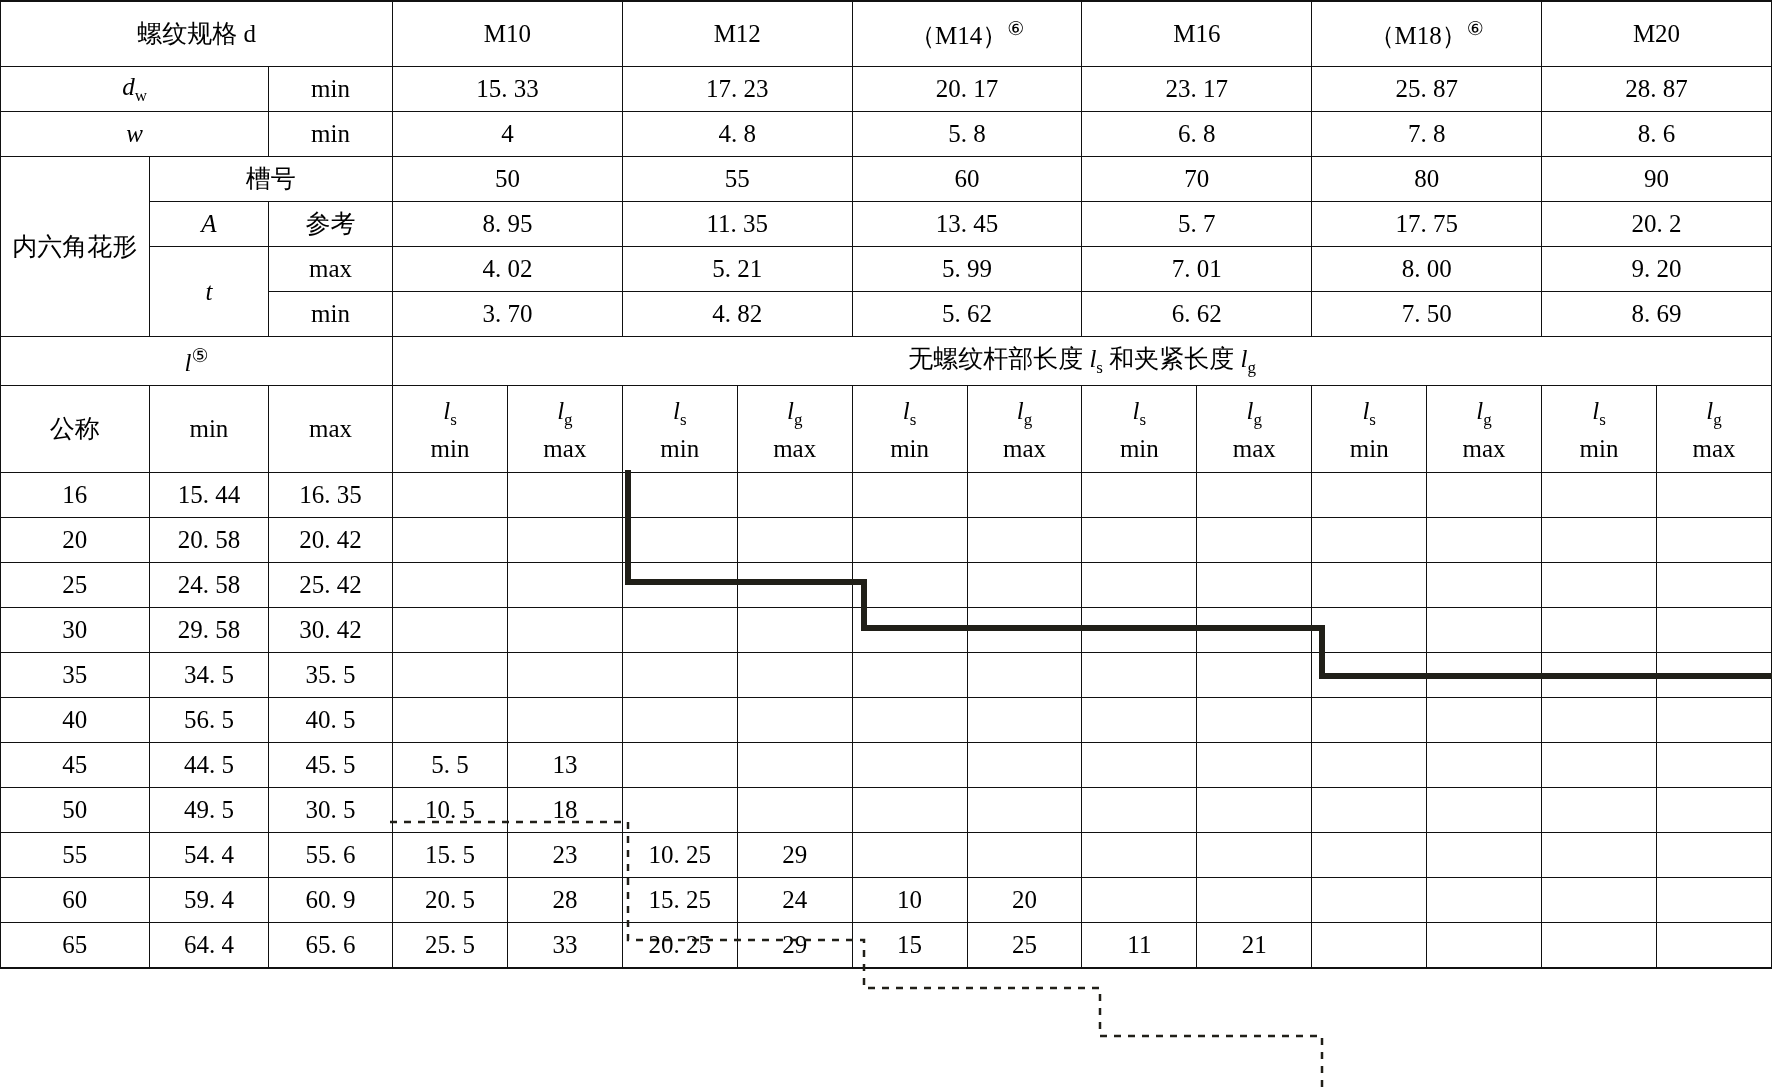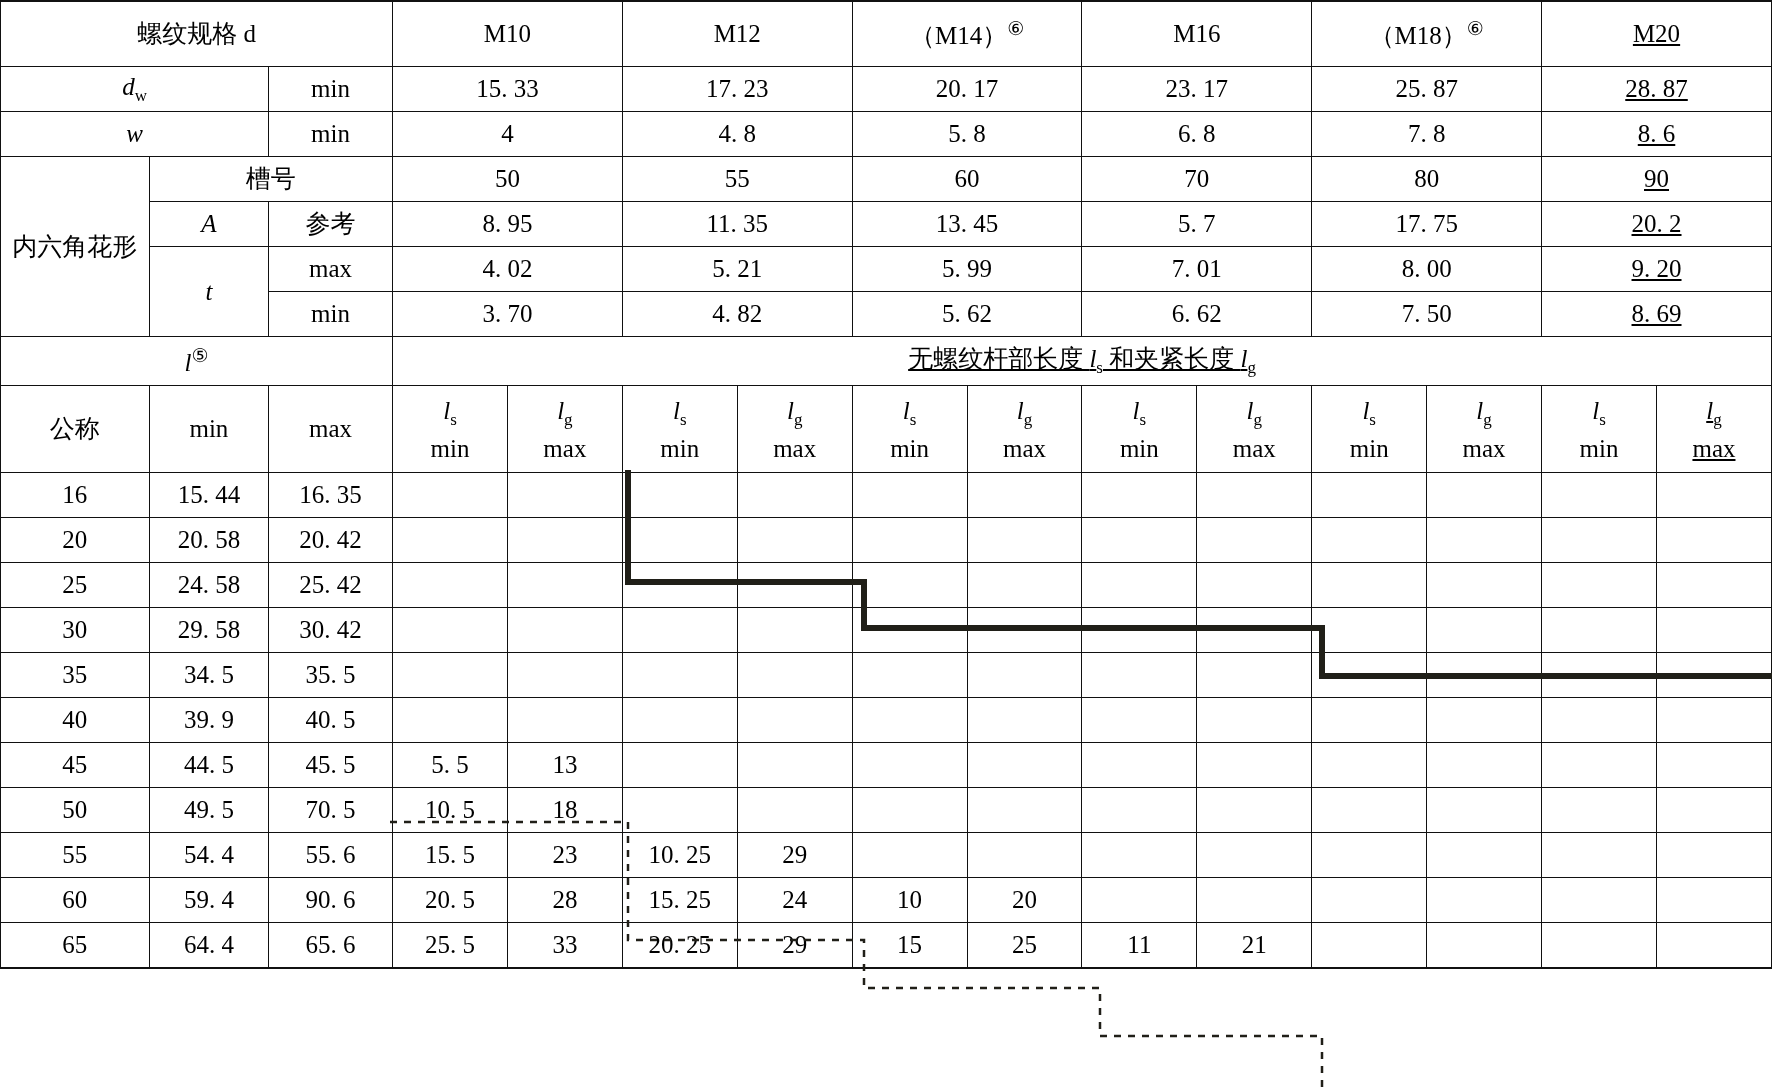--- a/index.html
+++ b/index.html
@@ -33,21 +33,21 @@
     line-height: 1.1;
     font-size: 25px;
     white-space: nowrap;
   }
   
   table.spec {
     border-top: 2px solid #111;
     border-bottom: 2px solid #111;
   }
   td.noleft { border-left: none; }
-  td.noright { border-right: none; text-decoration: underline; }
+  td.noright { border-right: none; }
   .r-head td { height: 64px; }
   .r-dw td, .r-w td { height: 44px; }
   .r-slot td, .r-A td, .r-tmax td, .r-tmin td { height: 44px; }
   .r-l td { height: 48px; margin-left: 40px; }
   .r-sub td { height: 86px; }
   .r-data td { height: 44px; }
 
   .it { font-style: italic; }
   .sub {
     font-size: 17px;
@@ -286,21 +286,21 @@
       <td></td>
       <td></td>
       <td></td>
       <td></td>
       <td></td>
       <td class="noright"></td>
     </tr>
 
     <tr class="r-data">
       <td class="noleft">40</td>
-      <td>39. 9</td>
+      <td>56. 5</td>
       <td>40. 5</td>
       <td></td>
       <td></td>
       <td></td>
       <td></td>
       <td></td>
       <td></td>
       <td></td>
       <td></td>
       <td></td>
@@ -323,21 +323,21 @@
       <td></td>
       <td></td>
       <td></td>
       <td></td>
       <td class="noright"></td>
     </tr>
 
     <tr class="r-data">
       <td class="noleft">50</td>
       <td>49. 5</td>
-      <td>70. 5</td>
+      <td>30. 5</td>
       <td>10. 5</td>
       <td>18</td>
       <td></td>
       <td></td>
       <td></td>
       <td></td>
       <td></td>
       <td></td>
       <td></td>
       <td></td>
@@ -359,21 +359,21 @@
       <td></td>
       <td></td>
       <td></td>
       <td></td>
       <td class="noright"></td>
     </tr>
 
     <tr class="r-data">
       <td class="noleft">60</td>
       <td>59. 4</td>
-      <td>90. 6</td>
+      <td>60. 9</td>
       <td>20. 5</td>
       <td>28</td>
       <td>15. 25</td>
       <td>24</td>
       <td>10</td>
       <td>20</td>
       <td></td>
       <td></td>
       <td></td>
       <td></td>

